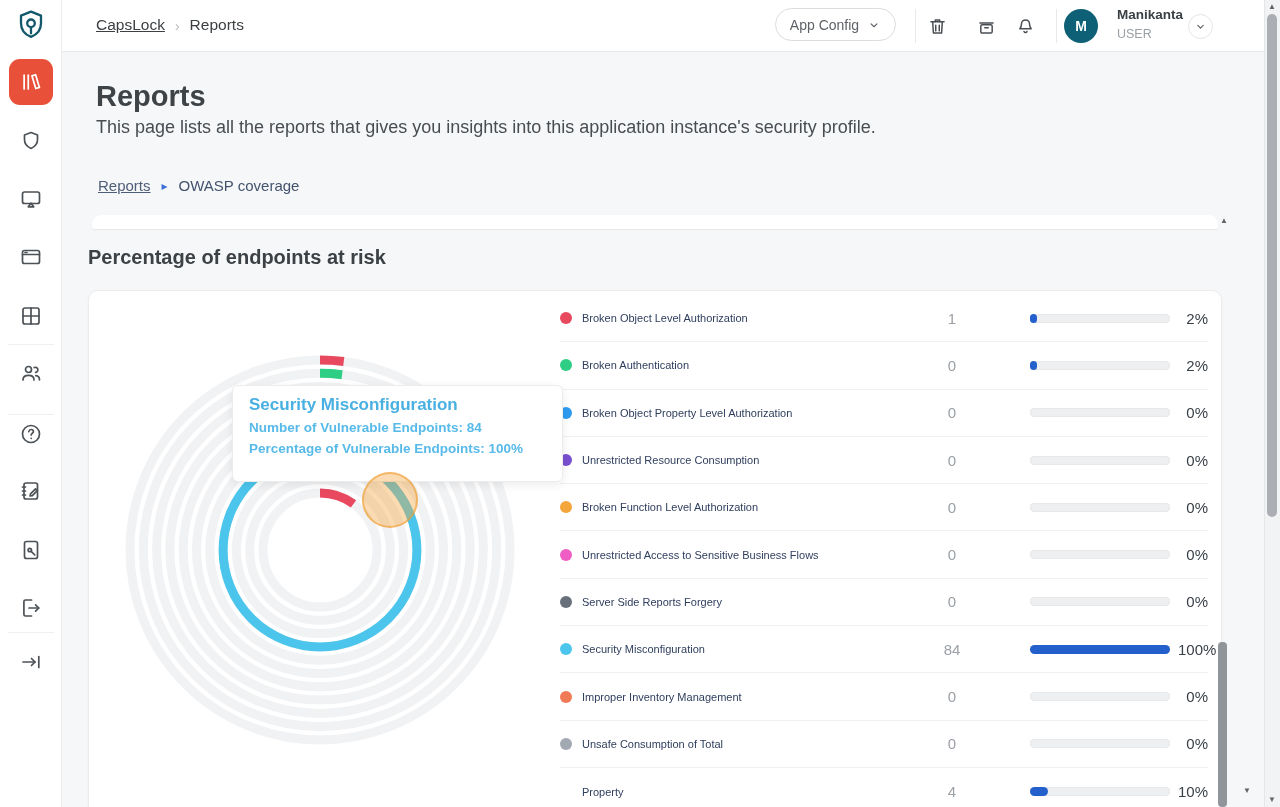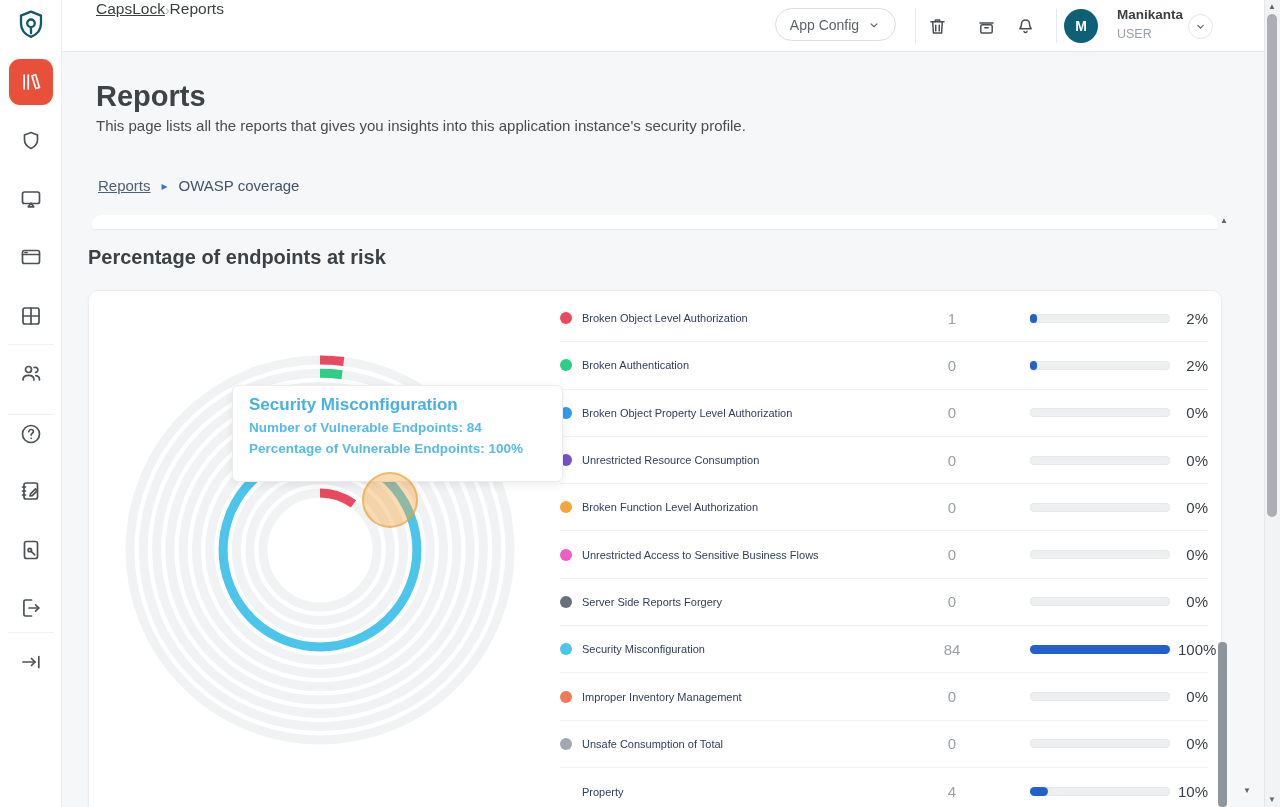--- a/index.html
+++ b/index.html
@@ -1,21 +1,21 @@
 <!DOCTYPE html>
 <html><head>
 <meta charset="utf-8">
 <style>
   * { margin:0; padding:0; box-sizing:border-box; }
   html,body { width:1280px; height:807px; overflow:hidden; }
   body { position:relative; background:#f6f7f8; font-family:"Liberation Sans", sans-serif; color:#3e4347; }
 
   
   .topbar { position:absolute; left:62px; top:0; width:1202px; height:52px; background:#fff; border-bottom:1px solid #e7e9ea; z-index:20; }
-  .crumb1 { position:absolute; left:34px; top:0; font-size:15.5px; display:flex; align-items:flex-end; }
+  .crumb1 { position:absolute; left:34px; top:16px; font-size:15.5px; display:flex; align-items:flex-end; gap:10px; }
   .crumb1 a { color:#3c4043; text-decoration:underline; cursor:pointer; }
   .crumb1 .sep { color:#b7babc; font-size:14px; }
   .crumb1 .cur { color:#3c4043; }
   .appcfg { position:absolute; left:713px; top:8px; width:121px; height:33px; border:1px solid #dadce0; border-radius:17px; background:#fff;
             display:flex; align-items:center; justify-content:center; gap:8px; font-size:14px; color:#5f6368; cursor:pointer; }
   .vdiv { position:absolute; top:9px; width:1px; height:34px; background:#e7e9ea; }
   .icon-btn { position:absolute; top:12px; width:28px; height:28px; display:flex; align-items:center; justify-content:center; color:#4a4e53; cursor:pointer; background:none; border:none; }
   .avatar { position:absolute; left:1002px; top:9px; width:34px; height:34px; border-radius:50%; background:#0e6076; color:#fff;
             display:flex; align-items:center; justify-content:center; font-size:14px; font-weight:bold; cursor:pointer; }
   .uname { position:absolute; left:1055px; top:7px; font-size:13.5px; font-weight:bold; color:#3a3f44; white-space:nowrap; }
@@ -26,21 +26,21 @@
   
   .sidebar { position:absolute; left:0; top:0; width:62px; height:807px; background:#fff; border-right:1px solid #ececec; z-index:30; }
   .logo { position:absolute; left:12px; top:8px; width:38px; height:40px; }
   .side-active { position:absolute; left:9px; top:59px; width:44px; height:46px; background:#e8503a; border-radius:11px;
                  display:flex; align-items:center; justify-content:center; color:#fff; cursor:pointer; }
   .side-btn { position:absolute; left:19px; width:24px; height:24px; color:#4c5156; cursor:pointer; }
   .side-div { position:absolute; left:8px; width:46px; height:1px; background:#efefef; }
 
   
   .h1 { position:absolute; left:96px; top:80px; font-size:29px; font-weight:bold; color:#3e4347; }
-  .sub { position:absolute; left:96px; top:117px; font-size:15px; color:#484d52; }
+  .sub { position:absolute; left:96px; top:117px; font-size:18px; color:#484d52; }
   .crumb2 { position:absolute; left:98px; top:177px; font-size:15px; display:flex; align-items:center; gap:11px; }
   .crumb2 a { color:#4e5e78; text-decoration:underline; cursor:pointer; }
   .crumb2 .arrow { color:#3d6fd8; font-size:12px; }
   .crumb2 .cur { color:#43536e; }
 
   .sliver { position:absolute; left:92px; top:215px; width:1126px; height:14px; background:#fff; border-radius:9px 9px 2px 2px;
             box-shadow:0 1px 2px rgba(0,0,0,.07); }
   .section-title { position:absolute; left:88px; top:246px; font-size:20px; font-weight:bold; color:#3c4146; }
 
   .card { position:absolute; left:88px; top:290px; width:1134px; height:560px; background:#fff; border:1px solid #ececec;

